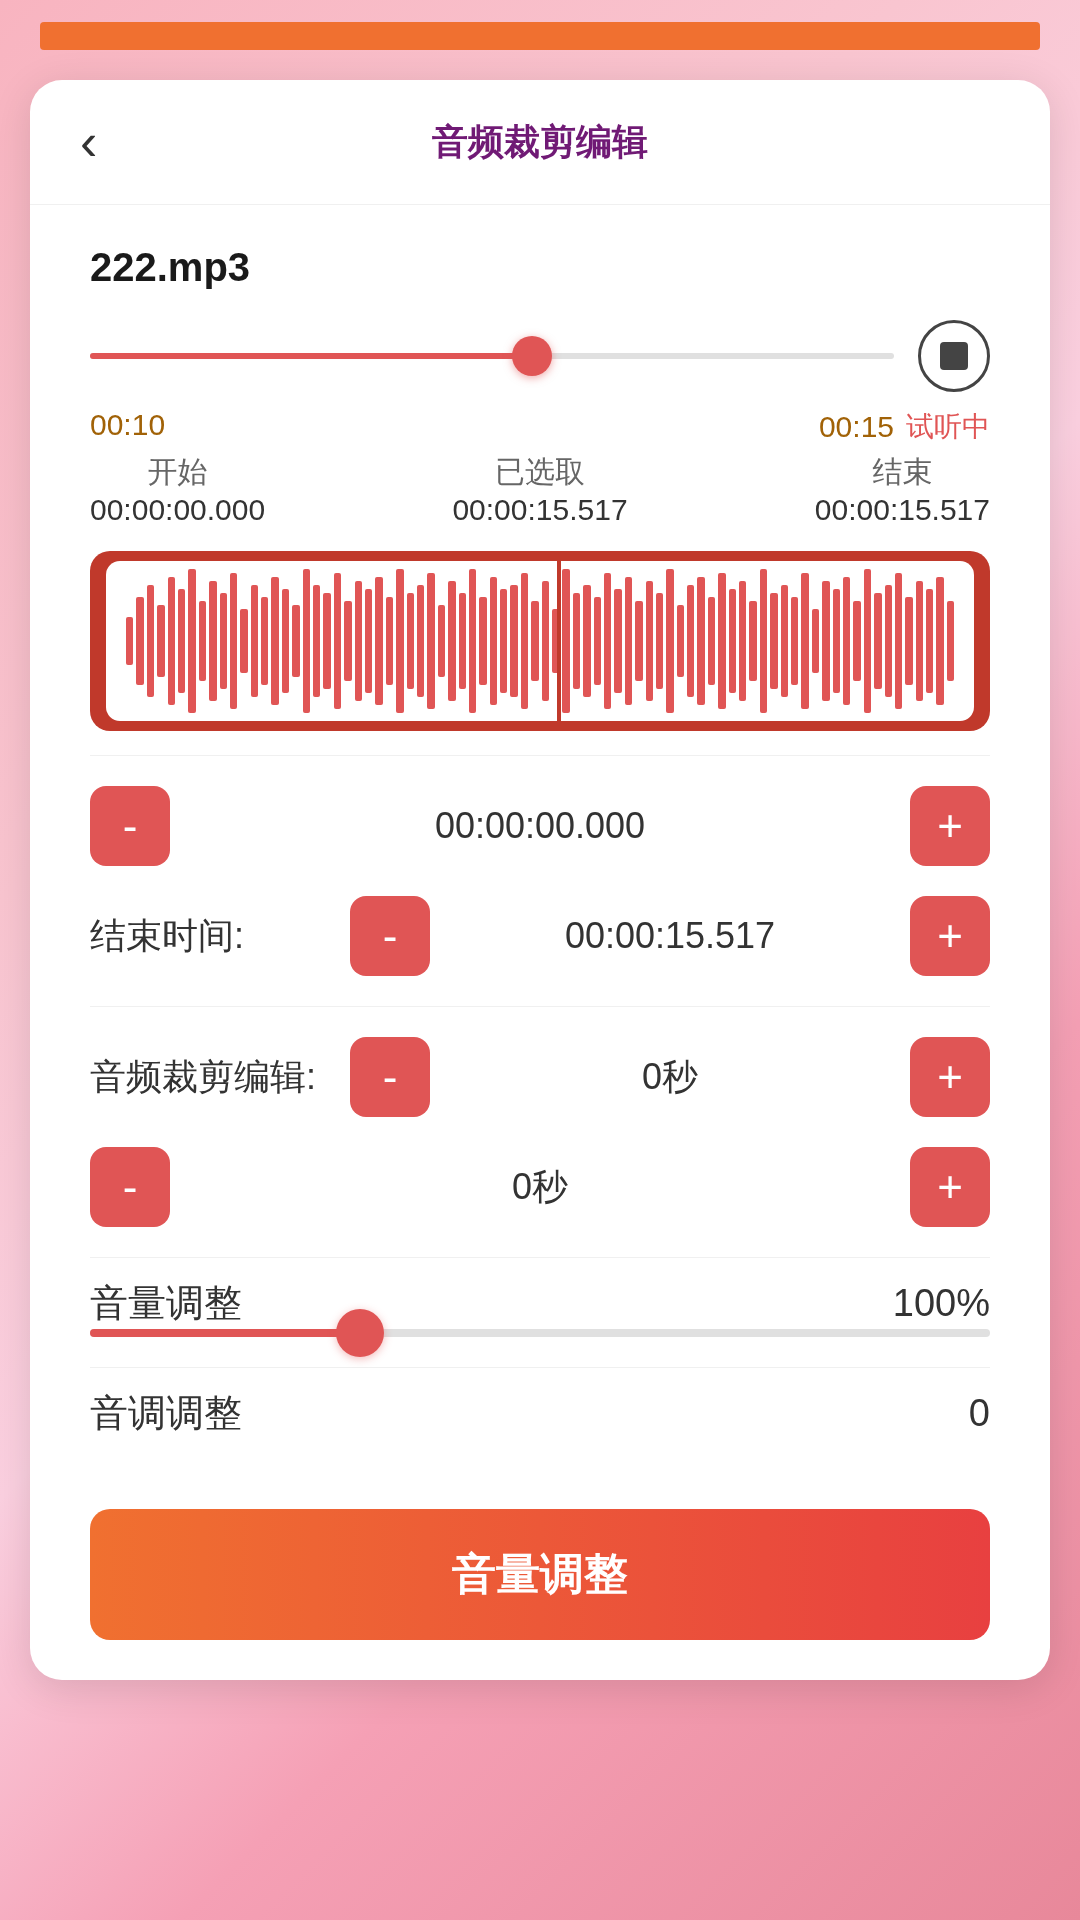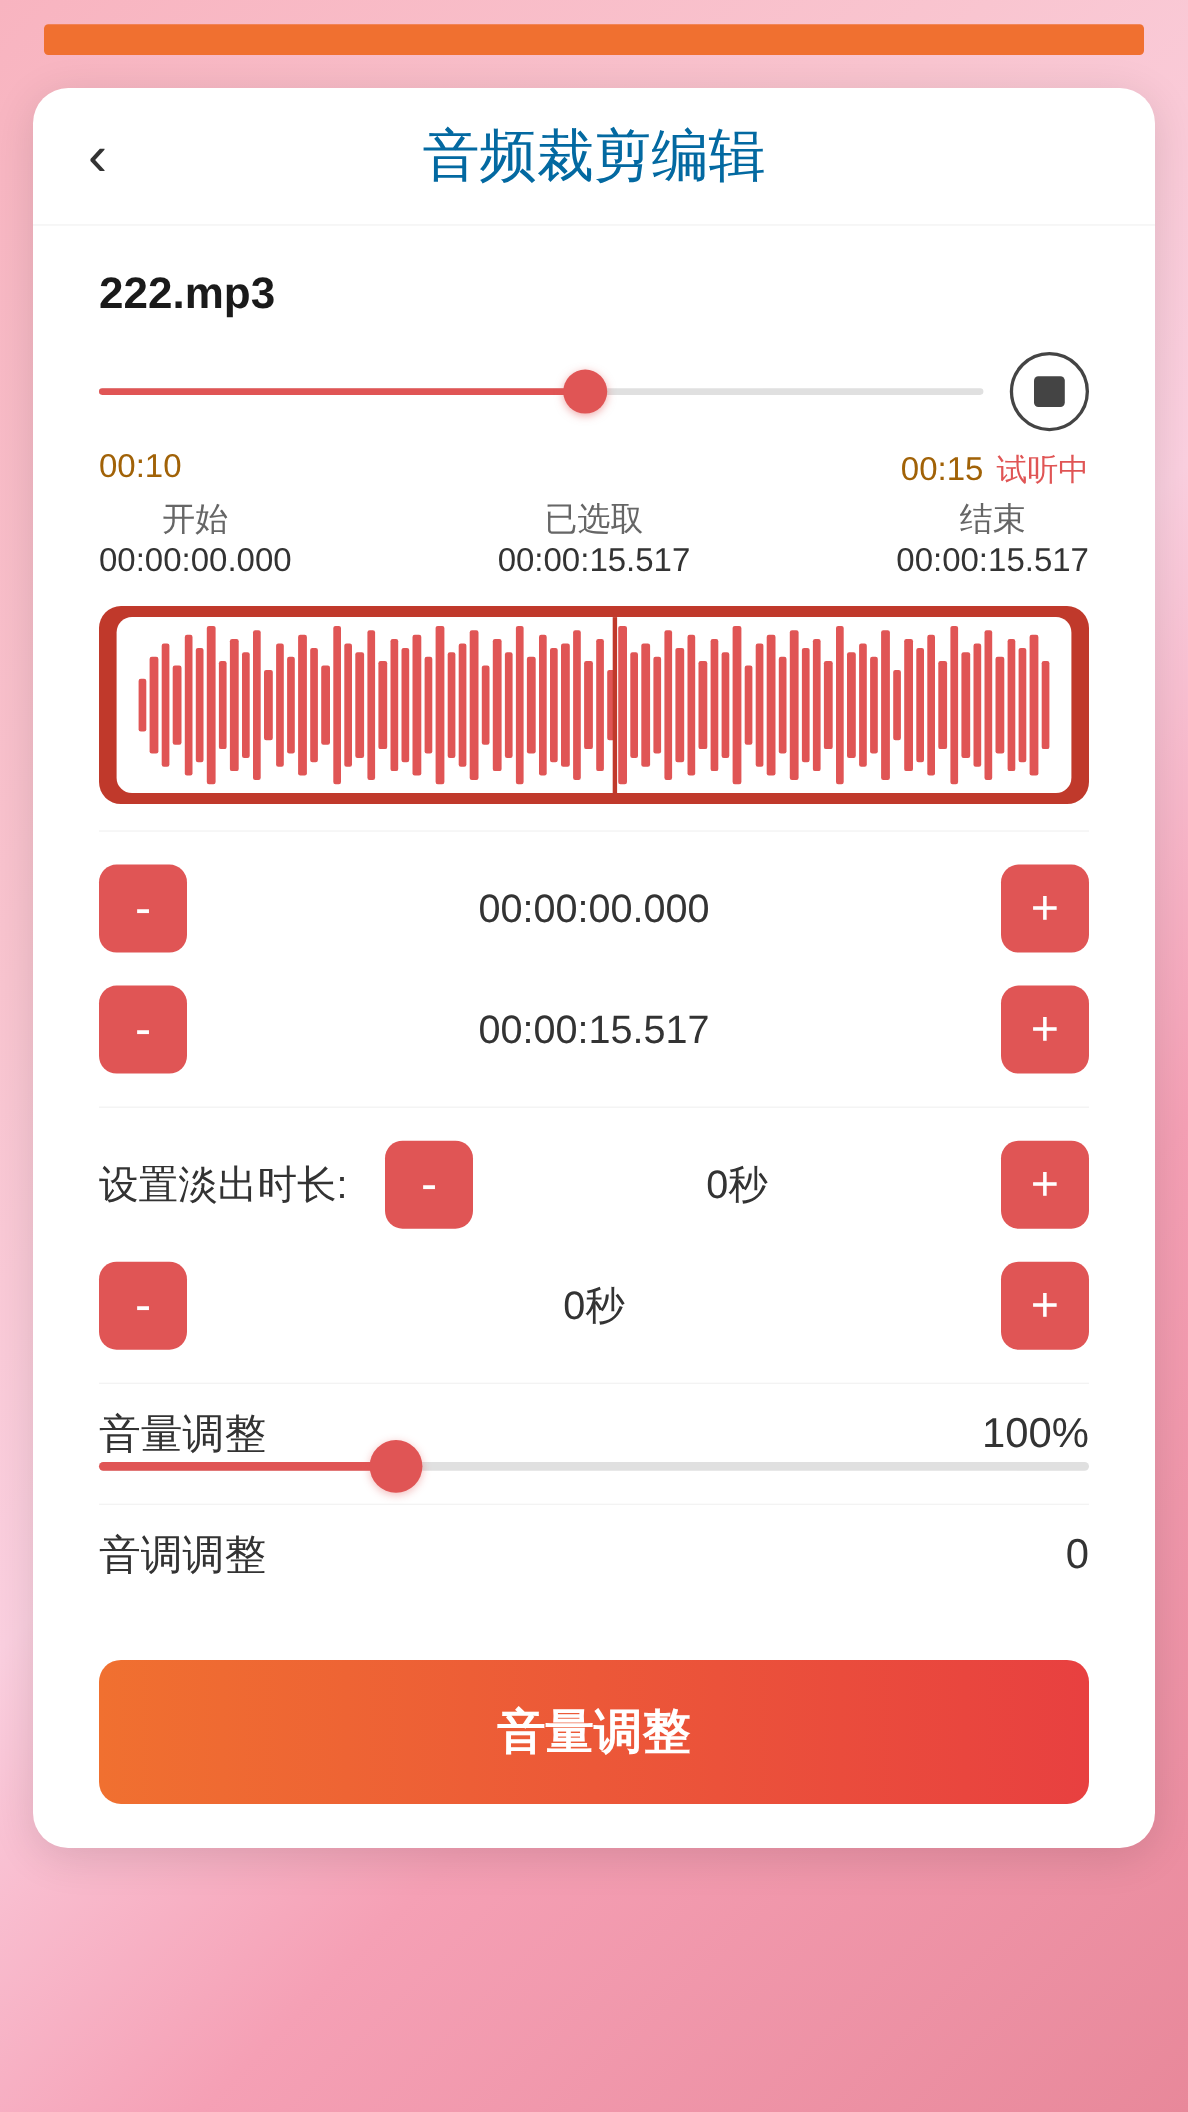--- a/index.html
+++ b/index.html
@@ -58,23 +58,23 @@
       border-bottom: 1px solid #f0f0f0;
       position: relative;
     }
     .nav-back {
       font-size: 52px;
       color: #333;
       cursor: pointer;
       line-height: 1;
     }
     .nav-title {
-      font-size: 52px;
-      font-weight: 400;
-      color: #0369a1;
+      font-size: 36px;
+      font-weight: 700;
+      color: #701a75;
       position: absolute;
       left: 50%;
       transform: translateX(-50%);
     }
 
     
     .content {
       padding: 40px 60px;
     }
 
@@ -480,33 +480,34 @@
       <div class="control-btn">
         <span class="control-btn-icon">-</span>
       </div>
       <span class="control-value">00:00:00.000</span>
       <div class="control-btn">
         <span class="control-btn-icon">+</span>
       </div>
     </div>
 
     <div class="control-row">
+      <span class="control-label">结束时间:</span>
       <div class="control-btn">
         <span class="control-btn-icon">-</span>
       </div>
       <span class="control-value">00:00:15.517</span>
       <div class="control-btn">
         <span class="control-btn-icon">+</span>
       </div>
     </div>
 
     <div class="divider"></div>
 
     <div class="control-row">
-      <span class="control-label">设置淡出时长:</span>
+      <span class="control-label">音频裁剪编辑:</span>
       <div class="control-btn">
         <span class="control-btn-icon">-</span>
       </div>
       <span class="control-value">0秒</span>
       <div class="control-btn">
         <span class="control-btn-icon">+</span>
       </div>
     </div>
 
     <div class="control-row">

